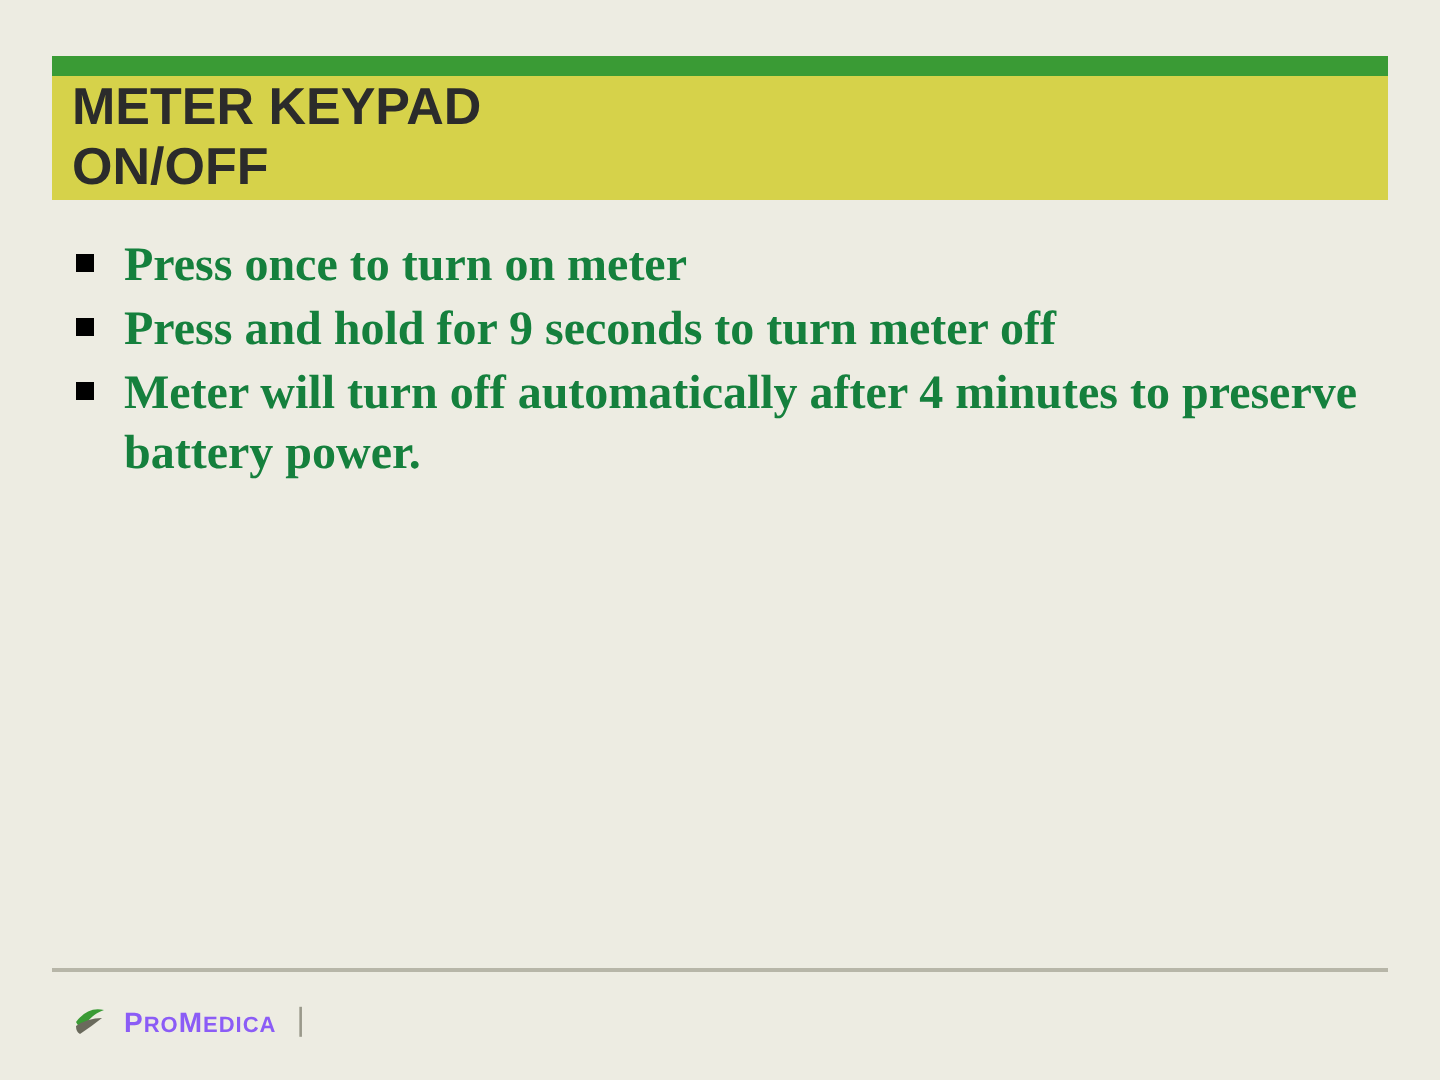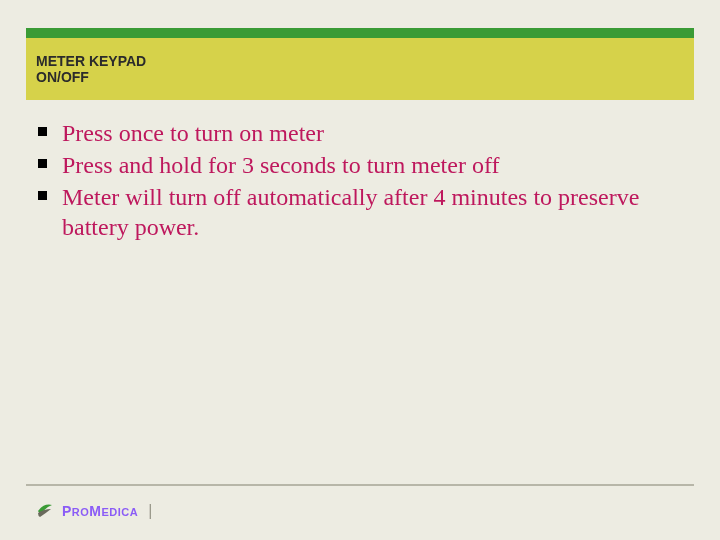--- a/index.html
+++ b/index.html
@@ -22,44 +22,45 @@
     top: 38px;
     left: 26px;
     right: 26px;
     height: 62px;
     background: #d6d24a;
     display: flex;
     align-items: center;
     padding-left: 10px;
   }
   .title-text {
-    font-size: 14px;
+    font-size: 26px;
     font-weight: bold;
     color: #2b2b2b;
     line-height: 1.15;
     font-family: Arial, Helvetica, sans-serif;
     white-space: pre-line;
   }
   .content {
     position: absolute;
     top: 118px;
     left: 36px;
     right: 40px;
   }
   ul.bullets {
     list-style: none;
   }
   ul.bullets li {
     position: relative;
     padding-left: 26px;
     font-family: "Times New Roman", Times, serif;
     font-size: 24px;
-    color: #be185d;
+    color: #15803d;
     line-height: 1.25;
     margin-bottom: 2px;
+    font-weight: bold;
   }
   ul.bullets li::before {
     content: "";
     position: absolute;
     left: 2px;
     top: 9px;
     width: 9px;
     height: 9px;
     background: #000;
   }
@@ -109,21 +110,21 @@
 <div class="top-green-bar"></div>
 
 <div class="title-band">
   <div class="title-text">METER KEYPAD
 ON/OFF</div>
 </div>
 
 <div class="content">
   <ul class="bullets">
     <li>Press once to turn on meter</li>
-    <li>Press and hold for 3 seconds to turn meter off</li>
+    <li>Press and hold for 9 seconds to turn meter off</li>
     <li>Meter will turn off automatically after 4 minutes to preserve battery power.</li>
   </ul>
 </div>
 
 <div class="footer-rule"></div>
 
 <div class="footer">
   <span class="logo-mark">
     <svg width="18" height="16" viewBox="0 0 18 16">
       <path d="M2 8 Q8 0 16 2 Q10 4 6 10 Q4 12 2 8 Z" fill="#3a9b35"></path>

